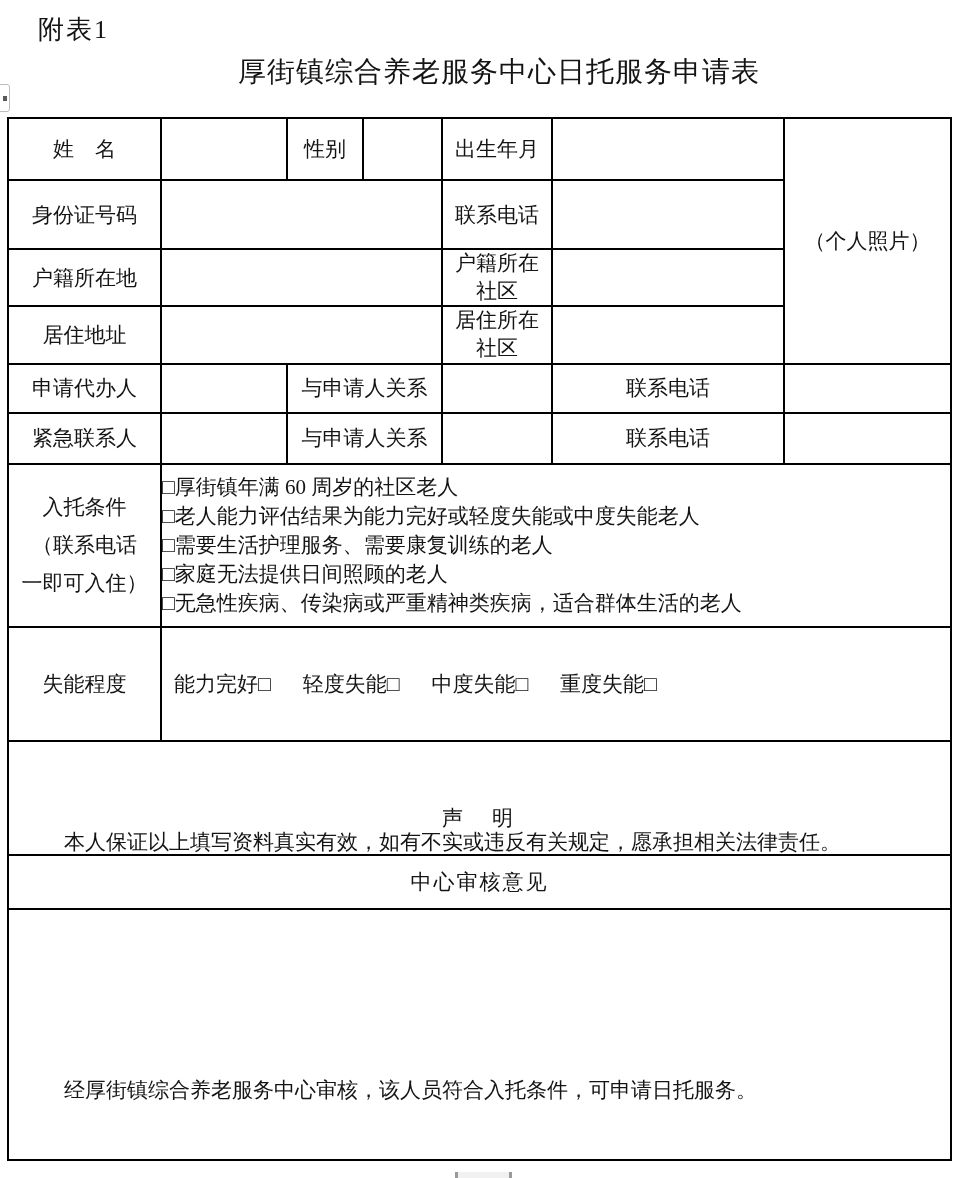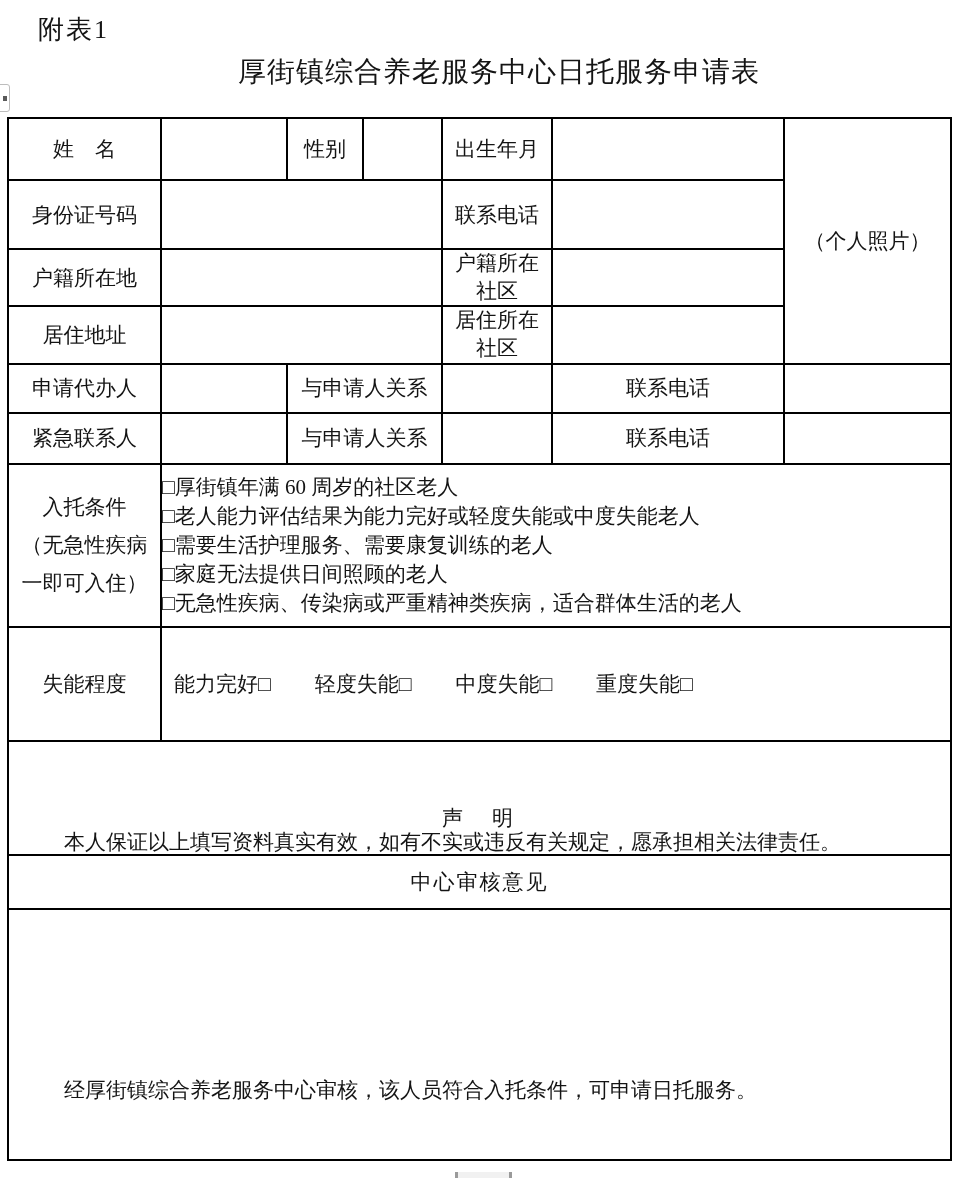--- a/index.html
+++ b/index.html
@@ -15,21 +15,21 @@
   }
   table.form td{
     border:2px solid #000;padding:0;font-size:21px;vertical-align:middle;
     overflow:hidden;
   }
   .c{text-align:center;border-radius:27px;}
   .two-line{line-height:1.32;margin-top:47px;}
   .cond-label div{line-height:38px;text-align:center;white-space:nowrap;}
   .cond-body{padding-left:12px;}
   .cond-body div{line-height:29px;white-space:nowrap;}
-  .dis-opts{display:flex;gap:44px;padding-left:12px;}
+  .dis-opts{display:flex;gap:32px;padding-left:12px;}
   .rel{position:relative;width:100%;height:100%;}
   .abs{position:absolute;white-space:nowrap;}
   .decl-title{left:0;right:0;top:6px;text-align:center;letter-spacing:4px;}
   .decl-body{left:55px;top:30px;}
   .decl-sign{left:449px;top:60px;}
   .review-header-cell{text-align:center;letter-spacing:2px;}
   .rev-body{left:55px;top:42px;}
   
   .edge-handle{
     position:absolute;left:-4px;top:84px;width:14px;height:28px;background:#fff;
@@ -122,21 +122,21 @@
       <td></td>
       <td class="c" colspan="2">与申请人关系</td>
       <td></td>
       <td class="c">联系电话</td>
       <td></td>
     </tr>
 
     <tr style="height:163px">
       <td class="cond-label">
         <div>入托条件</div>
-        <div>（无急性疾病</div>
+        <div>（联系电话</div>
         <div>一即可入住）</div>
       </td>
       <td colspan="6" class="cond-body">
         <div>□厚街镇年满 60 周岁的社区老人</div>
         <div>□老人能力评估结果为能力完好或轻度失能或中度失能老人</div>
         <div>□需要生活护理服务、需要康复训练的老人</div>
         <div>□家庭无法提供日间照顾的老人</div>
         <div>□无急性疾病、传染病或严重精神类疾病，适合群体生活的老人</div>
       </td>
     </tr>

